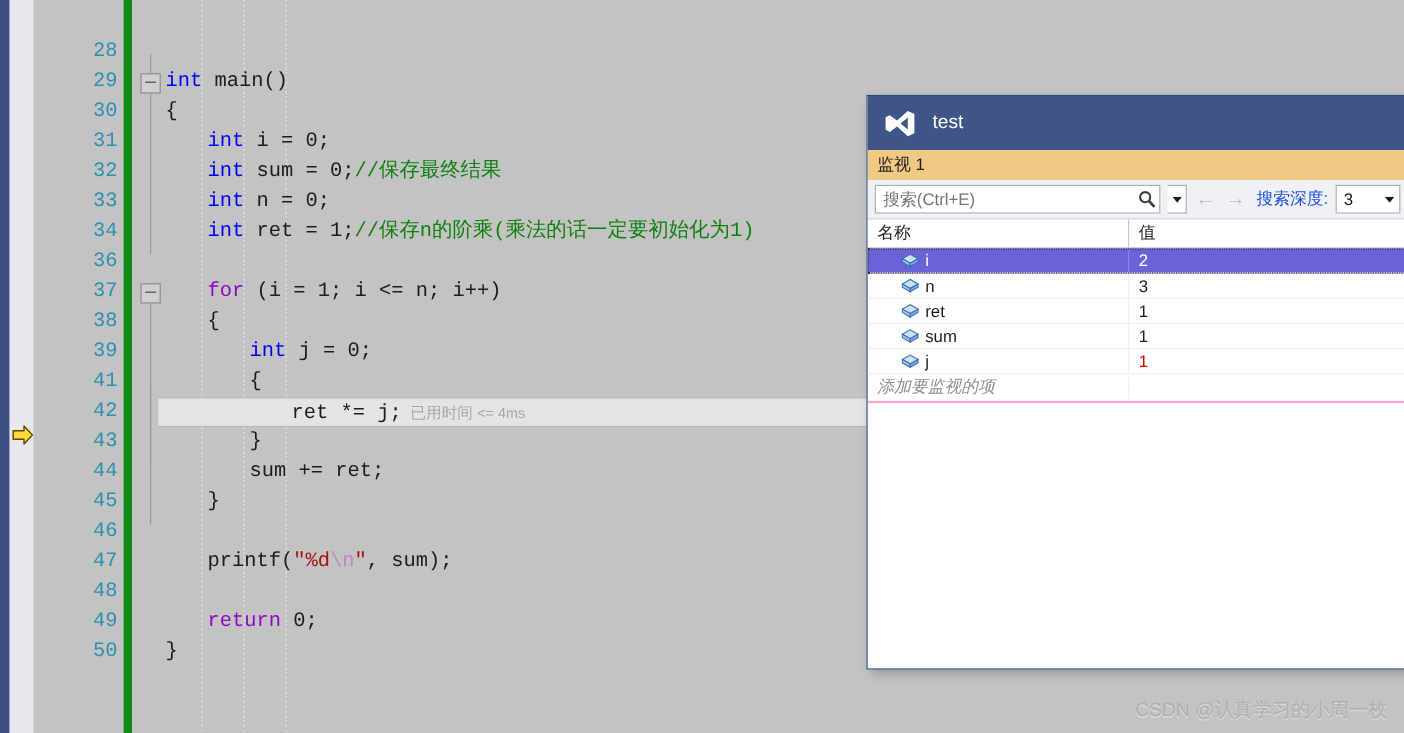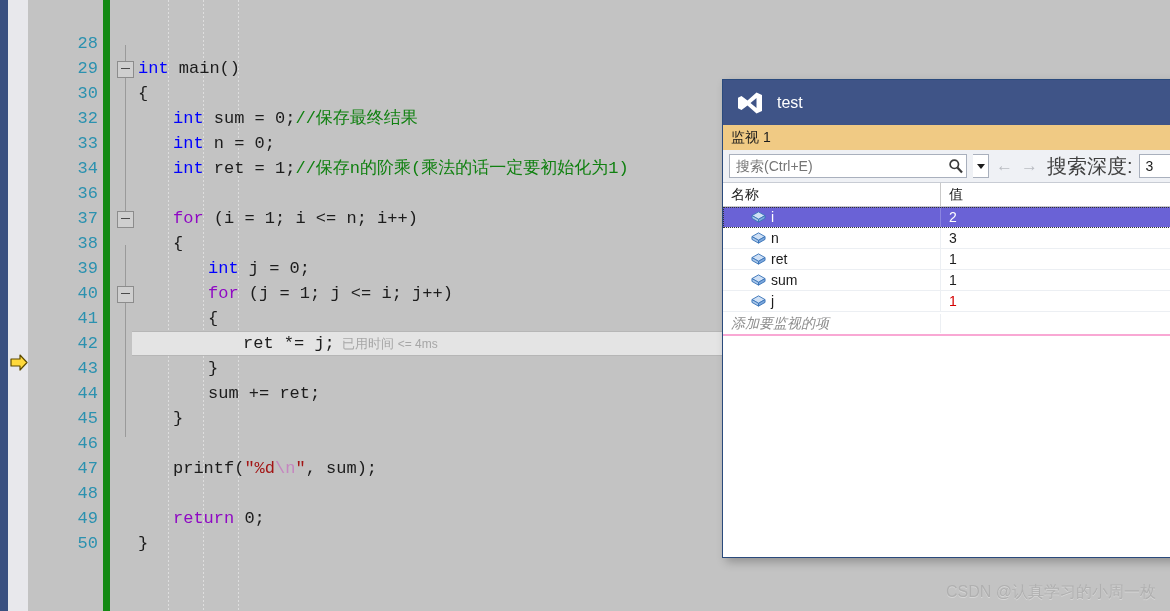--- a/index.html
+++ b/index.html
@@ -72,21 +72,21 @@
   .watch-toolbar{height:32px;background:#eff1f5;display:flex;align-items:center;
                  padding:0 6px;gap:6px;border-bottom:1px solid #c8ccd4;}
   .searchbox{flex:0 0 238px;height:24px;background:#fff;border:1px solid #a9b0bd;
              display:flex;align-items:center;box-sizing:border-box;}
   .searchbox input{flex:1;border:0;outline:0;font-size:14px;color:#8a8a8a;
                    background:transparent;padding-left:6px;font-family:Liberation Sans, sans-serif;}
   .mag{width:20px;display:flex;align-items:center;justify-content:center;}
   .srch-drop{width:16px;height:24px;border:1px solid #a9b0bd;border-left:0;background:#fff;
              display:flex;align-items:center;justify-content:center;box-sizing:border-box;}
   .navarrow{font-size:17px;color:#b9bcc2;width:19px;text-align:center;}
-  .depth-label{font-size:20px;color:#404040;margin-left:2px;}
+  .depth-label{font-size:14px;color:#1d4ed8;margin-left:2px;}
   .depth-combo{width:54px;height:24px;border:1px solid #a9b0bd;background:#fff;
                display:flex;align-items:center;justify-content:space-between;
                padding:0 4px 0 6px;box-sizing:border-box;font-size:14px;color:#1c1c1c;}
 
   .grid-head{height:23px;display:flex;border-bottom:1px solid #c9c9c9;background:#fff;font-family:Liberation Serif, serif;}
   .gh{font-size:14px;color:#1c1c1c;padding-left:8px;line-height:23px;box-sizing:border-box;}
   .gh.name{width:218px;border-right:1px solid #c9c9c9;}
   .gh.val{flex:1;}
 
   .wrow{height:20px;display:flex;align-items:center;border-bottom:1px solid #eceff3;}
@@ -134,20 +134,24 @@
         <div class="row">
           <span class="ln">29</span>
           <span class="boxminus" style="top: 5px; left: 89px; position: absolute;"></span>
           <span class="code" style="left: 110px;"><span class="kw">int </span><span class="pln">main()</span></span>
         </div>
         <div class="row">
           <span class="ln">30</span>
           <span class="code" style="left: 110px;"><span class="pln">{</span></span>
         </div>
         <div class="row">
+          <span class="ln">31</span>
+          <span class="code" style="left: 145px;"><span class="kw">int </span><span class="pln">i = 0;</span></span>
+        </div>
+        <div class="row">
           <span class="ln">32</span>
           <span class="code" style="left: 145px;"><span class="kw">int </span><span class="pln">sum = 0;</span><span class="cmt">//保存最终结果</span></span>
         </div>
         <div class="row">
           <span class="ln">33</span>
           <span class="code" style="left: 145px;"><span class="kw">int </span><span class="pln">n = 0;</span></span>
         </div>
         <div class="row">
           <span class="ln">34</span>
           <span class="code" style="left: 145px;"><span class="kw">int </span><span class="pln">ret = 1;</span><span class="cmt">//保存n的阶乘(乘法的话一定要初始化为1)</span></span>
@@ -161,25 +165,20 @@
           <span class="boxminus" style="top: 5px; left: 89px; position: absolute;"></span>
           <span class="code" style="left: 145px;"><span class="kwctl">for </span><span class="pln">(i = 1; i &lt;= n; i++)</span></span>
         </div>
         <div class="row">
           <span class="ln">38</span>
           <span class="code" style="left: 145px;"><span class="pln">{</span></span>
         </div>
         <div class="row">
           <span class="ln">39</span>
           <span class="code" style="left: 180px;"><span class="kw">int </span><span class="pln">j = 0;</span></span>
-        </div>
-        <div class="row">
-          <span class="ln">40</span>
-          <span class="boxminus" style="top: 5px; left: 89px; position: absolute;"></span>
-          <span class="code" style="left: 180px;"><span class="kwctl">for </span><span class="pln">(j = 1; j &lt;= i; j++)</span></span>
         </div>
         <div class="row">
           <span class="ln">41</span>
           <span class="code" style="left: 180px;"><span class="pln">{</span></span>
         </div>
         <div class="row">
           <div class="curline"></div>
           <span class="ln">42</span>
           <span class="code" style="left: 215px;"><span class="pln">ret *= j;</span><span class="perf">&nbsp;&nbsp;已用时间 <span class="ms">&lt;= 4ms</span></span></span>
         </div>

